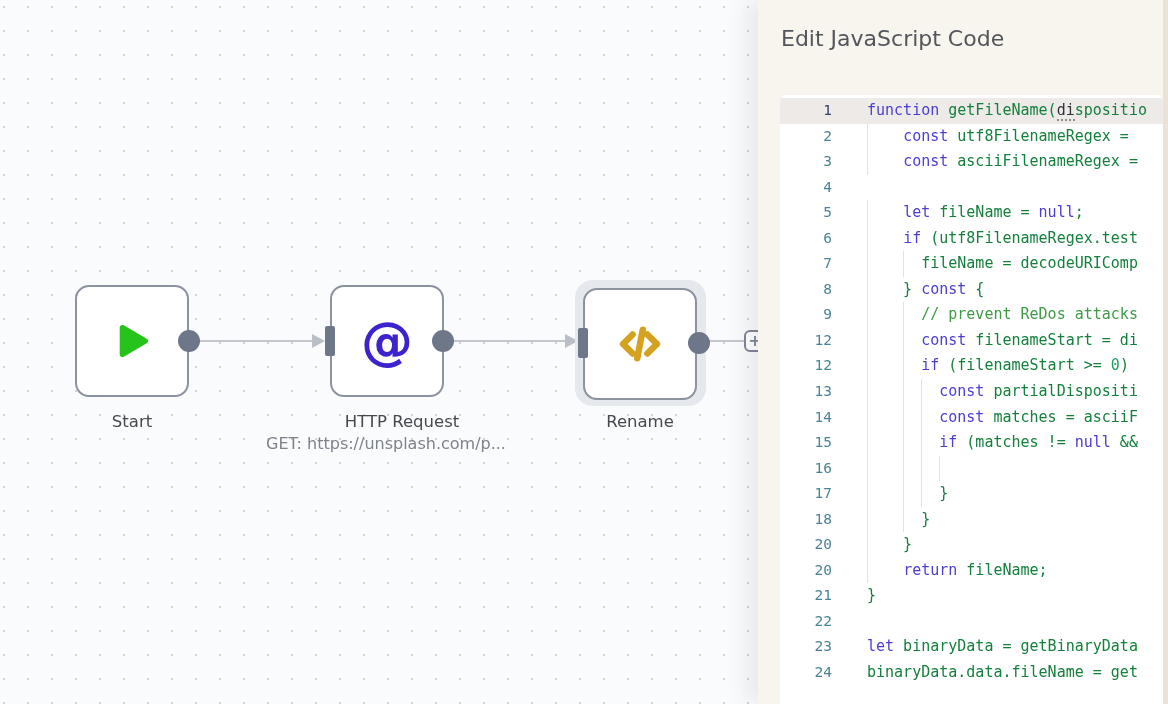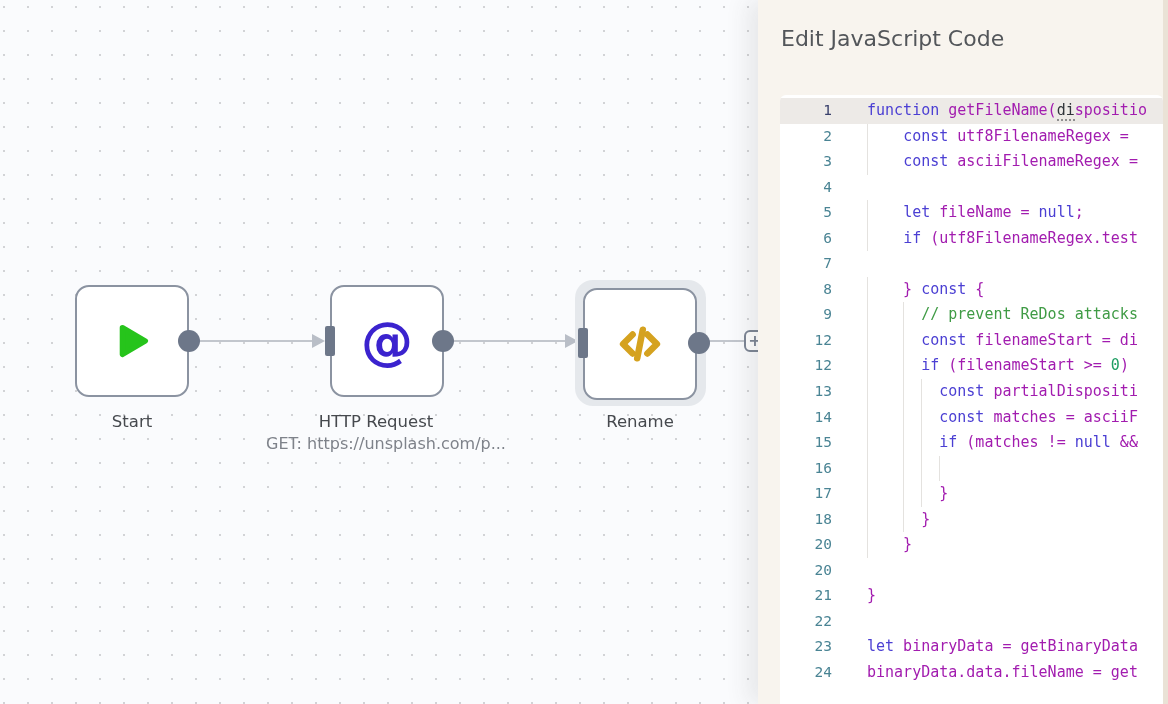--- a/index.html
+++ b/index.html
@@ -68,21 +68,21 @@
   }
   .line { display:flex; height:25.55px; line-height:25.55px; white-space:pre; }
   .line.active { background:#edeae7; }
   .gutter { flex:0 0 52px; text-align:right; color:#4a8494; font-size:14.5px; }
   .line.active .gutter { color:#39406b; }
   .code { flex:1; position:relative; padding-left:35px; white-space:pre; overflow:hidden; color:#30343a; }
   .guide { position:absolute; top:0; bottom:0; width:1px; background:#e4e2df; }
   .tok-k { color:#4b3fd3; }
   .tok-c { color:#3f9b45; }
   .tok-m { color:#1e9e63; }
-  .tok-d { color:#a21caf;margin-top:44px; }
+  .tok-d { color:#15803d;margin-top:44px; }
   .tok-u { color:#30343a; border-bottom:2px dotted #8f8f8f; }
   .scroll-strip {
     position:absolute; right:0; top:0; bottom:0; width:5px; background:#eae2d6;
   }
 </style>
 </head>
 <body>
 
 <div id="stage">
 
@@ -102,21 +102,21 @@
       </span>
     </div>
     <div class="out-dot" style="left:178px;"></div>
     <div class="node-label" style="left:132px;">Start</div>
 
     <div class="node" style="left:330px; top:285px;">
       <span class="at-glyph">@</span>
     </div>
     <div class="in-bar" style="left:325px;"></div>
     <div class="out-dot" style="left:432px;"></div>
-    <div class="node-label" style="left:376px;">HTTP Request</div>
+    <div class="node-label" style="left:402px;">HTTP Request</div>
     <div class="node-sublabel" style="left:386px;">GET: https://unsplash.com/p...</div>
 
     <div class="halo" style="left:575px; top:280px; width:131px; height:126px;"></div>
     <div class="node" style="left:583px; top:288px;">
       <span style="line-height:0;">
         <svg width="52" height="52" viewBox="0 0 24 24" fill="none" stroke="#d5a21f" stroke-width="3" stroke-linecap="round" stroke-linejoin="round">
           <polyline points="8.6,7.6 4.2,12 8.6,16.4"></polyline>
           <polyline points="15.4,7.6 19.8,12 15.4,16.4"></polyline>
           <line x1="13.3" y1="5.4" x2="10.7" y2="18.6"></line>
         </svg>
@@ -132,33 +132,33 @@
   <div class="panel">
     <div class="panel-title">Edit JavaScript Code</div>
     <div class="editor">
       <div>
           <div class="line active"><span class="gutter">1</span><span class="code"><span class="tok-k">function</span><span class="tok-d"> getFileName(</span><span class="tok-u">di</span><span class="tok-d">spositio</span></span></div>
           <div class="line"><span class="gutter">2</span><span class="code"><i class="guide" style="left: calc(0ch + 35px);"></i><span class="tok-d">    </span><span class="tok-k">const</span><span class="tok-d"> utf8FilenameRegex = </span></span></div>
           <div class="line"><span class="gutter">3</span><span class="code"><i class="guide" style="left: calc(0ch + 35px);"></i><span class="tok-d">    </span><span class="tok-k">const</span><span class="tok-d"> asciiFilenameRegex =</span></span></div>
           <div class="line"><span class="gutter">4</span><span class="code"></span></div>
           <div class="line"><span class="gutter">5</span><span class="code"><i class="guide" style="left: calc(0ch + 35px);"></i><span class="tok-d">    </span><span class="tok-k">let</span><span class="tok-d"> fileName = </span><span class="tok-k">null</span><span class="tok-d">;</span></span></div>
           <div class="line"><span class="gutter">6</span><span class="code"><i class="guide" style="left: calc(0ch + 35px);"></i><span class="tok-d">    </span><span class="tok-k">if</span><span class="tok-d"> (utf8FilenameRegex.test</span></span></div>
-          <div class="line"><span class="gutter">7</span></div>
+          <div class="line"><span class="gutter">7</span><span class="code"><i class="guide" style="left: calc(0ch + 35px);"></i><i class="guide" style="left: calc(4ch + 35px);"></i><span class="tok-d">      fileName = decodeURIComp</span></span></div>
           <div class="line"><span class="gutter">8</span><span class="code"><i class="guide" style="left: calc(0ch + 35px);"></i><span class="tok-d">    } </span><span class="tok-k">const</span><span class="tok-d"> {</span></span></div>
           <div class="line"><span class="gutter">9</span><span class="code"><i class="guide" style="left: calc(0ch + 35px);"></i><i class="guide" style="left: calc(4ch + 35px);"></i><span class="tok-d">      </span><span class="tok-c">// prevent ReDos attacks</span></span></div>
           <div class="line"><span class="gutter">12</span><span class="code"><i class="guide" style="left: calc(0ch + 35px);"></i><i class="guide" style="left: calc(4ch + 35px);"></i><span class="tok-d">      </span><span class="tok-k">const</span><span class="tok-d"> filenameStart = di</span></span></div>
           <div class="line"><span class="gutter">12</span><span class="code"><i class="guide" style="left: calc(0ch + 35px);"></i><i class="guide" style="left: calc(4ch + 35px);"></i><span class="tok-d">      </span><span class="tok-k">if</span><span class="tok-d"> (filenameStart &gt;= </span><span class="tok-m">0</span><span class="tok-d">)</span></span></div>
           <div class="line"><span class="gutter">13</span><span class="code"><i class="guide" style="left: calc(0ch + 35px);"></i><i class="guide" style="left: calc(4ch + 35px);"></i><i class="guide" style="left: calc(6ch + 35px);"></i><span class="tok-d">        </span><span class="tok-k">const</span><span class="tok-d"> partialDispositi</span></span></div>
           <div class="line"><span class="gutter">14</span><span class="code"><i class="guide" style="left: calc(0ch + 35px);"></i><i class="guide" style="left: calc(4ch + 35px);"></i><i class="guide" style="left: calc(6ch + 35px);"></i><span class="tok-d">        </span><span class="tok-k">const</span><span class="tok-d"> matches = asciiF</span></span></div>
           <div class="line"><span class="gutter">15</span><span class="code"><i class="guide" style="left: calc(0ch + 35px);"></i><i class="guide" style="left: calc(4ch + 35px);"></i><i class="guide" style="left: calc(6ch + 35px);"></i><span class="tok-d">        </span><span class="tok-k">if</span><span class="tok-d"> (matches != </span><span class="tok-k">null</span><span class="tok-d"> &amp;&amp;</span></span></div>
           <div class="line"><span class="gutter">16</span><span class="code"><i class="guide" style="left: calc(0ch + 35px);"></i><i class="guide" style="left: calc(4ch + 35px);"></i><i class="guide" style="left: calc(6ch + 35px);"></i><i class="guide" style="left: calc(8ch + 35px);"></i></span></div>
           <div class="line"><span class="gutter">17</span><span class="code"><i class="guide" style="left: calc(0ch + 35px);"></i><i class="guide" style="left: calc(4ch + 35px);"></i><i class="guide" style="left: calc(6ch + 35px);"></i><span class="tok-d">        }</span></span></div>
           <div class="line"><span class="gutter">18</span><span class="code"><i class="guide" style="left: calc(0ch + 35px);"></i><i class="guide" style="left: calc(4ch + 35px);"></i><span class="tok-d">      }</span></span></div>
           <div class="line"><span class="gutter">20</span><span class="code"><i class="guide" style="left: calc(0ch + 35px);"></i><span class="tok-d">    }</span></span></div>
-          <div class="line"><span class="gutter">20</span></div>
+          <div class="line"><span class="gutter">20</span><span class="code"><i class="guide" style="left: calc(0ch + 35px);"></i><span class="tok-d">    </span><span class="tok-k">return</span><span class="tok-d"> fileName;</span></span></div>
           <div class="line"><span class="gutter">21</span><span class="code"><span class="tok-d">}</span></span></div>
           <div class="line"><span class="gutter">22</span><span class="code"></span></div>
           <div class="line"><span class="gutter">23</span><span class="code"><span class="tok-k">let</span><span class="tok-d"> binaryData = getBinaryData</span></span></div>
           <div class="line"><span class="gutter">24</span><span class="code"><span class="tok-d">binaryData.data.fileName = get</span></span></div>
         </div>
     </div>
     <div class="scroll-strip"></div>
   </div>
 
 </div>

